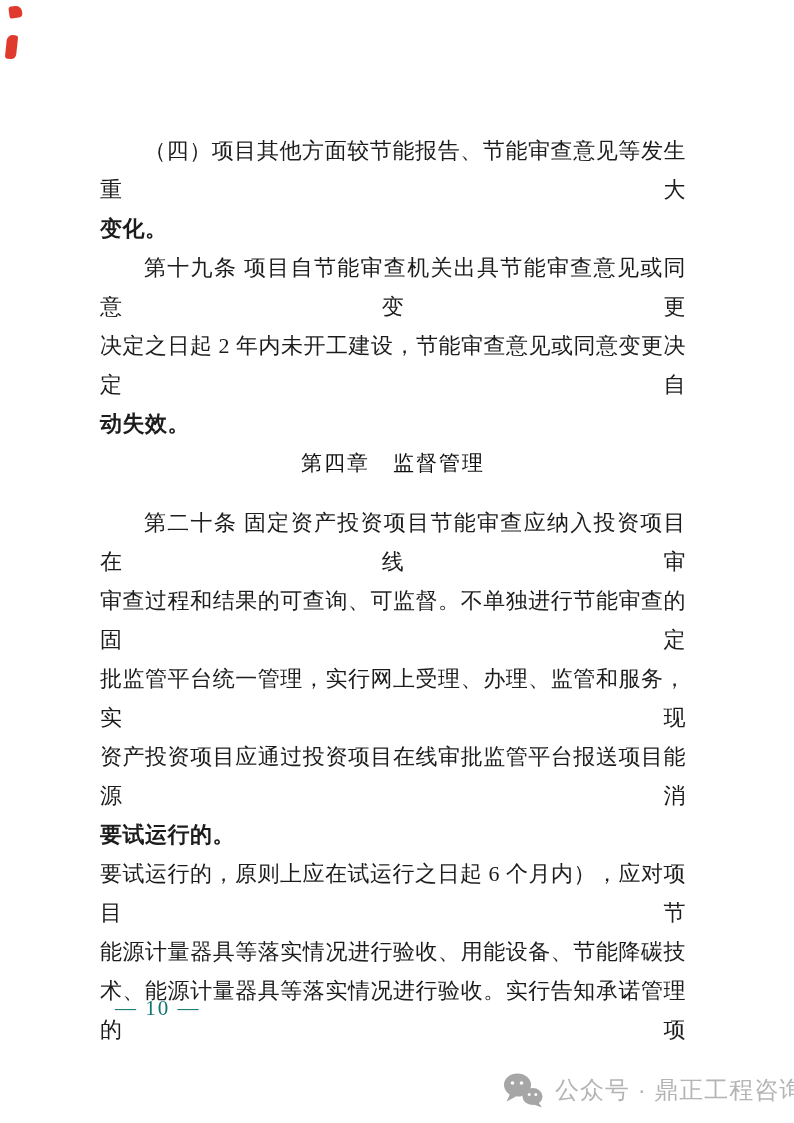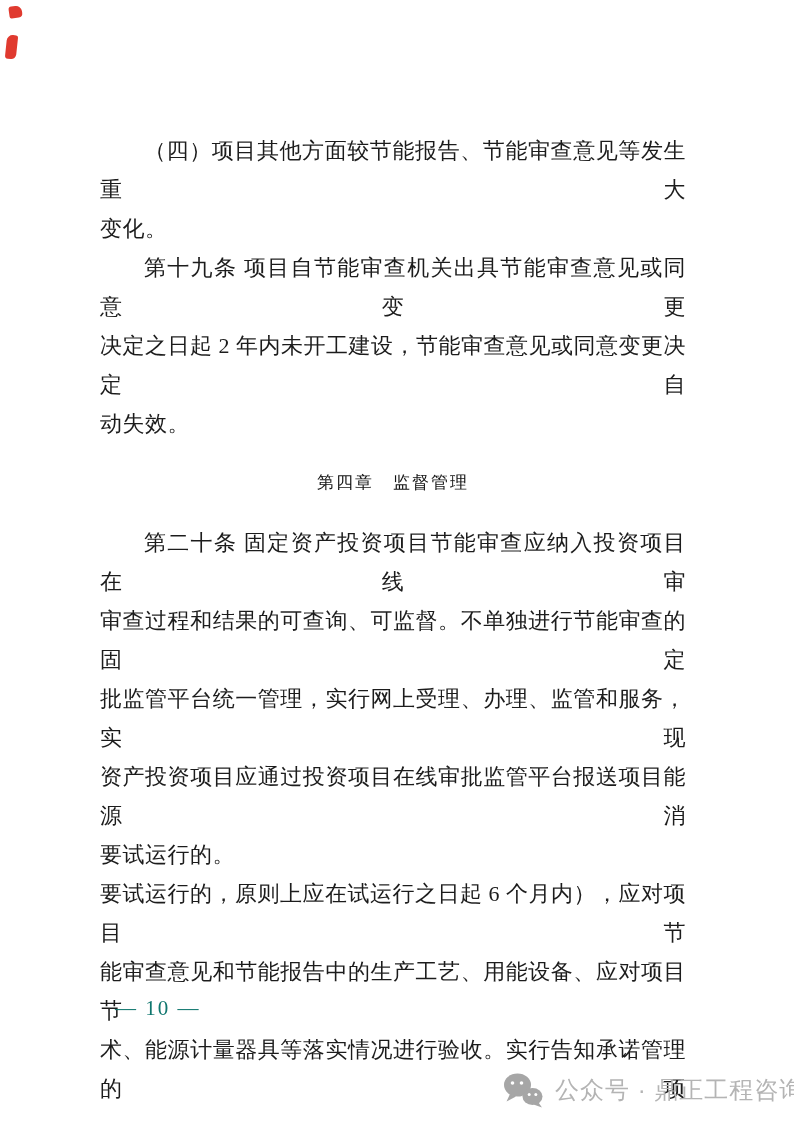--- a/index.html
+++ b/index.html
@@ -20,32 +20,31 @@
     width: 586px;
   }
   .line {
     font-size: 22px;
     line-height: 39px;
     letter-spacing: 0.5px;
     text-align: justify;
     color: #1c1c1c;
   }
   .just { text-align-last: justify; }
-  .last { text-align-last: left; }
+  .last { text-align-last: left; font-weight: bold; }
   .indent { text-indent: 44px; }
   .hei {
     font-family: "Liberation Sans", "DejaVu Sans", sans-serif;
     font-weight: 400;
   }
   .chapter {
-    font-size: 17px;
+    font-size: 21px;
     line-height: 39px;
     text-align: center;
     text-align-last: center;
-    margin-top: 20px;
     margin-bottom: 21px;
     letter-spacing: 2px;
     color: #111111;
   }
   .pagenum {
     position: absolute;
     left: 115px;
     top: 996px;
     font-size: 21px;
     letter-spacing: 2px;
@@ -104,21 +103,21 @@
 
     <h2 class="chapter hei">第四章　监督管理</h2>
 
     <div class="line indent just"><span class="hei">第二十条</span><span> 固定资产投资项目节能审查应纳入投资项目在线审</span></div>
     <div class="line just">审查过程和结果的可查询、可监督。不单独进行节能审查的固定</div>
     <div class="line just">批监管平台统一管理，实行网上受理、办理、监管和服务，实现</div>
     <div class="line just">资产投资项目应通过投资项目在线审批监管平台报送项目能源消</div>
     <div class="line last">要试运行的。</div>
 
     <div class="line just">要试运行的，原则上应在试运行之日起 6 个月内），应对项目节</div>
-    <div class="line just">能审查意见和节能报告中的生产工艺、用能设备、应对项目节</div>
+    <div class="line just">能源计量器具等落实情况进行验收、用能设备、节能降碳技</div>
     <div class="line just">术、能源计量器具等落实情况进行验收。实行告知承诺管理的项</div>
 
   </main>
 
   <div class="pagenum">— 10 —</div>
 
   <div class="footer">
     <span class="wicon">
       <svg width="42" height="36" viewBox="0 0 42 36" xmlns="http://www.w3.org/2000/svg">
         <ellipse cx="15.5" cy="13" rx="13.5" ry="11.5" fill="#a6a6a6"></ellipse>

